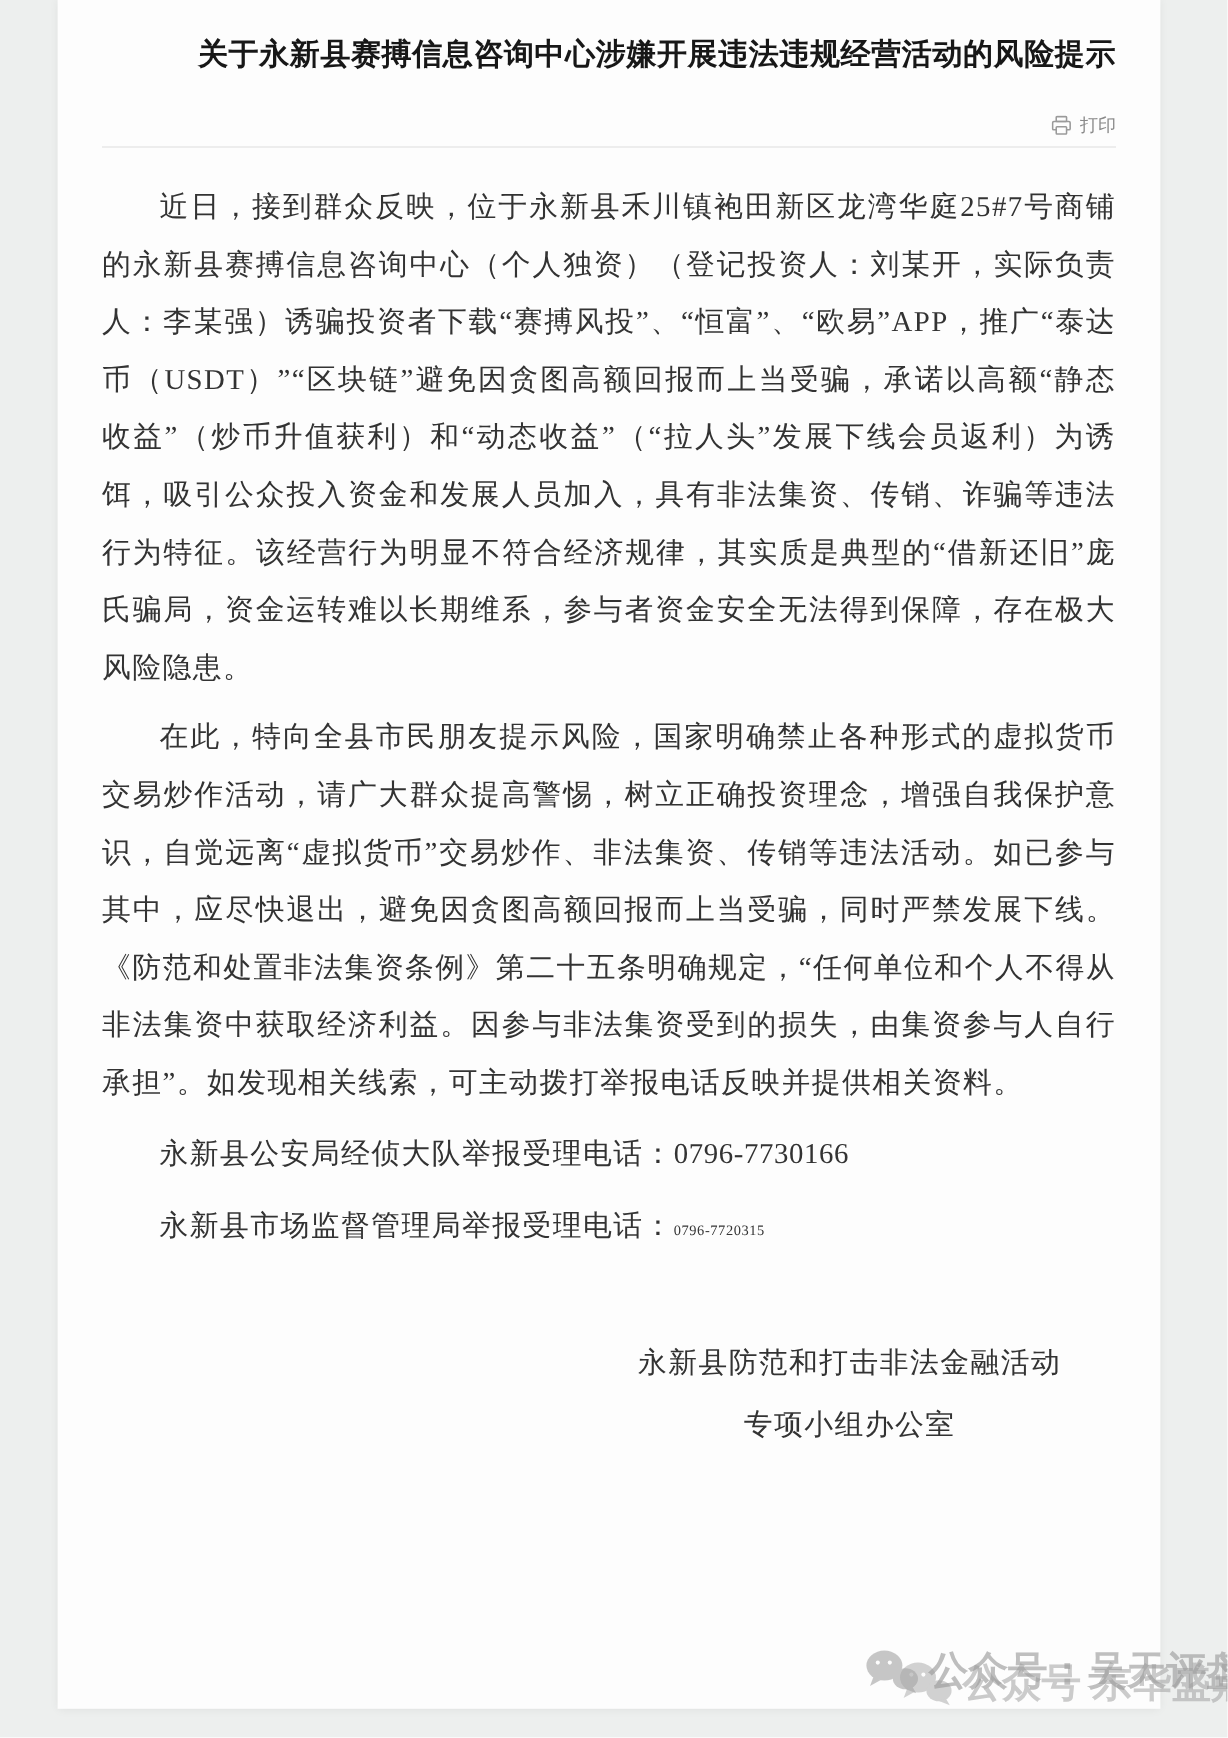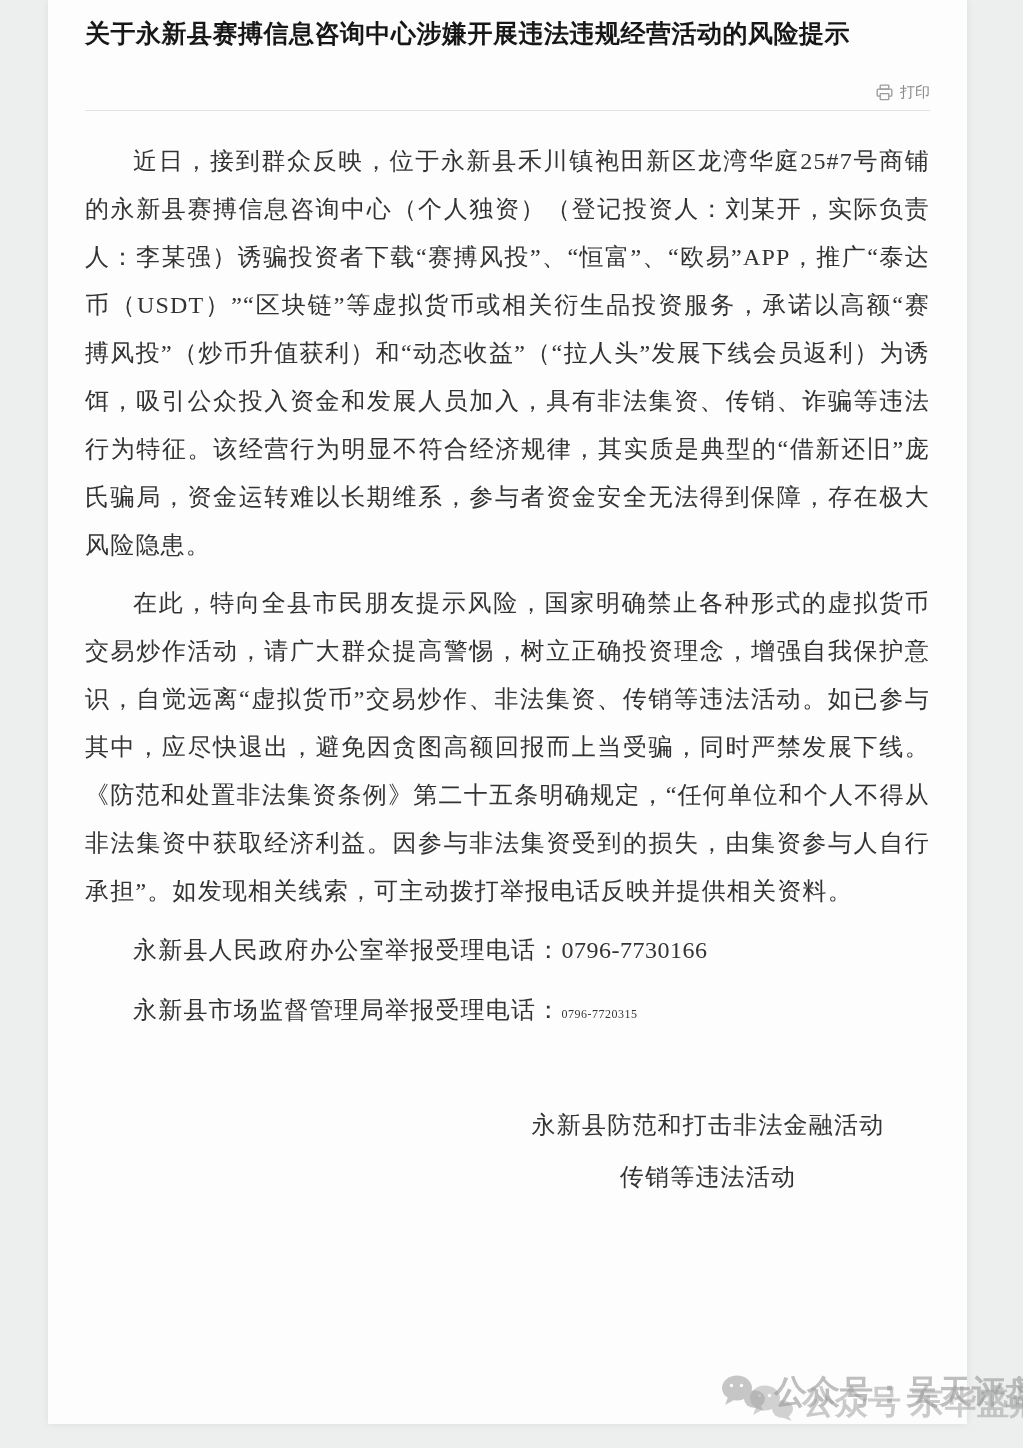--- a/index.html
+++ b/index.html
@@ -14,22 +14,22 @@
     position:absolute;
     left:48px;top:0;
     width:919px;height:1424px;
     background:#fdfdfd;
     box-shadow:0 0 8px rgba(0,0,0,0.07);
     box-sizing:border-box;
     padding:0 37px;
   }
   .doc-title{
     margin:0;
-    padding-top:16px;
-    text-align:left;
+    padding-top:28px;
+    text-align:right;
     font-family:"Liberation Sans", sans-serif;
     font-weight:bold;
     font-size:25px;
     letter-spacing:0.5px;
     color:#171717;
     line-height:34px;
   }
   .toolbar{
     display:flex;
     justify-content:flex-end;
@@ -122,31 +122,31 @@
             <rect x="4.2" y="9.6" width="8.6" height="6" rx="0.6" fill="#fdfdfd"></rect>
           </svg>
         </span>
         <span>打印</span>
       </span>
     </div>
 
     <hr class="divider">
 
     <div class="body-text">
-      <p>近日，接到群众反映，位于永新县禾川镇袍田新区龙湾华庭25#7号商铺的永新县赛搏信息咨询中心（个人独资）（登记投资人：刘某开，实际负责人：李某强）诱骗投资者下载“赛搏风投”、“恒富”、“欧易”APP，推广“泰达币（USDT）”“区块链”等虚拟货币或相关衍生品投资服务，承诺以高额“赛搏风投”（炒币升值获利）和“动态收益”（“拉人头”发展下线会员返利）为诱饵，吸引公众投入资金和发展人员加入，具有非法集资、传销、诈骗等违法行为特征。该经营行为明显不符合经济规律，其实质是典型的“借新还旧”庞氏骗局，资金运转难以长期维系，参与者资金安全无法得到保障，存在极大风险隐患。</p>
+      <p>近日，接到群众反映，位于永新县禾川镇袍田新区龙湾华庭25#7号商铺的永新县赛搏信息咨询中心（个人独资）（登记投资人：刘某开，实际负责人：李某强）诱骗投资者下载“赛搏风投”、“恒富”、“欧易”APP，推广“泰达币（USDT）”“区块链”避免因贪图高额回报而上当受骗，承诺以高额“静态收益”（炒币升值获利）和“动态收益”（“拉人头”发展下线会员返利）为诱饵，吸引公众投入资金和发展人员加入，具有非法集资、传销、诈骗等违法行为特征。该经营行为明显不符合经济规律，其实质是典型的“借新还旧”庞氏骗局，资金运转难以长期维系，参与者资金安全无法得到保障，存在极大风险隐患。</p>
       <p>在此，特向全县市民朋友提示风险，国家明确禁止各种形式的虚拟货币交易炒作活动，请广大群众提高警惕，树立正确投资理念，增强自我保护意识，自觉远离“虚拟货币”交易炒作、非法集资、传销等违法活动。如已参与其中，应尽快退出，避免因贪图高额回报而上当受骗，同时严禁发展下线。《防范和处置非法集资条例》第二十五条明确规定，“任何单位和个人不得从非法集资中获取经济利益。因参与非法集资受到的损失，由集资参与人自行承担”。如发现相关线索，可主动拨打举报电话反映并提供相关资料。</p>
 
       <div class="hotlines">
-        <p class="hotline"><span>永新县人民政府办公室举报受理电话：</span><span class="num">0796-7730166</span></p>
+        <p class="hotline"><span>永新县公安局经侦大队举报受理电话：</span><span class="num">0796-7730166</span></p>
         <p class="hotline"><span>永新县市场监督管理局举报受理电话：</span><span class="num num-small">0796-7720315</span></p>
       </div>
 
       <div class="signature">
         <div>永新县防范和打击非法金融活动</div>
-        <div>传销等违法活动</div>
+        <div>专项小组办公室</div>
       </div>
     </div>
   </div>
 
   <div class="watermark">
     <span class="wm-layer wm-b">
       <span>
         <svg width="46" height="38" viewBox="0 0 46 38" fill="#a6a6a6">
           <ellipse cx="17" cy="14" rx="15" ry="12.5"></ellipse>
           <path d="M8 23 L5 31 L14 26 Z"></path>

